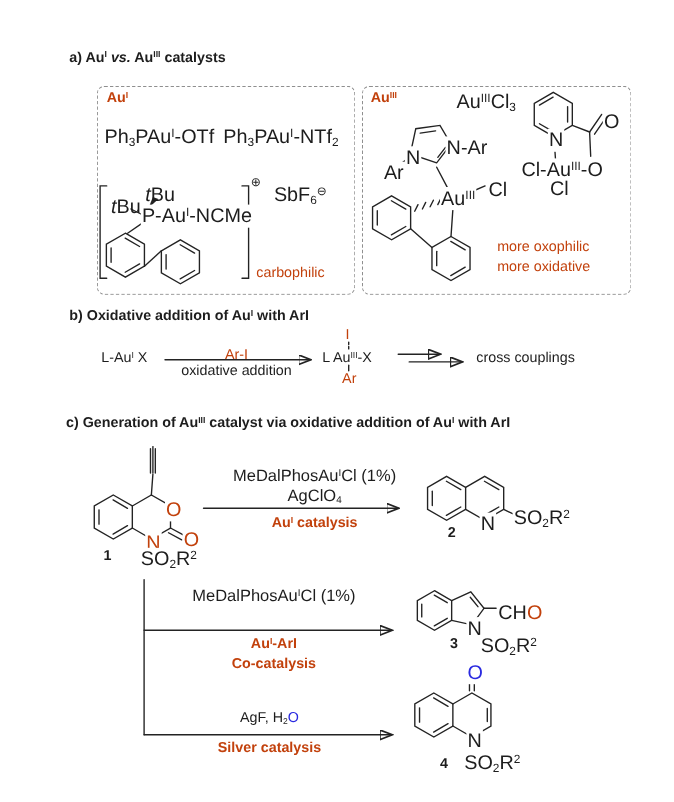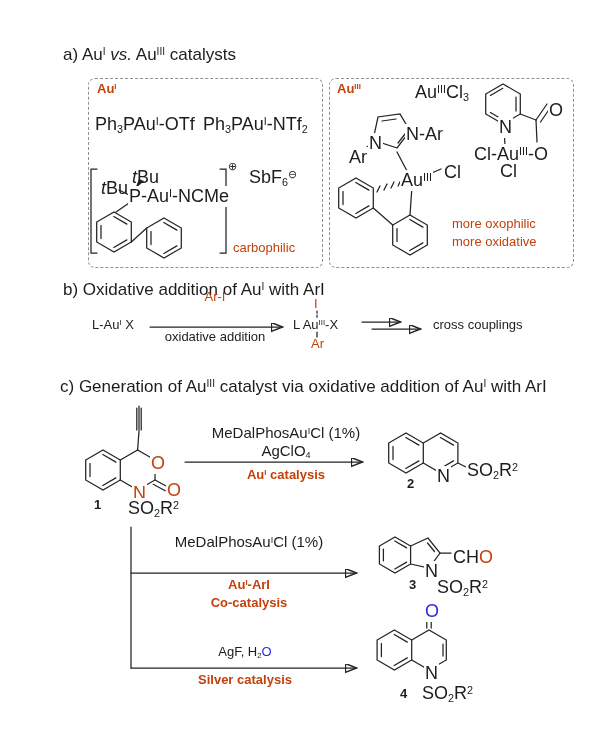--- a/index.html
+++ b/index.html
@@ -3,21 +3,21 @@
 <meta charset="utf-8">
 <style>
   html,body{margin:0;padding:0;background:#fff;}
   .page{position:relative;width:613px;height:729px;background:#fff;overflow:hidden;
         font-family:"Liberation Sans",sans-serif;color:#1d1d1d;}
   svg.linework{position:absolute;left:0;top:0;width:613px;height:729px;}
   svg.linework path,svg.linework line{stroke:#232323;stroke-width:1.25;fill:none;stroke-linecap:round;}
   .t{position:absolute;white-space:nowrap;font-size:18px;line-height:1.15;}
   .tc{position:absolute;text-align:center;font-size:15px;line-height:1.15;white-space:nowrap;}
   .title{font-family:"Liberation Serif",serif;font-weight:bold;font-size:17.5px;letter-spacing:.2px;}
-  .h{font-weight:normal;font-size:17px;}
+  .h{font-weight:bold;font-size:13px;}
   .bold{font-weight:bold;}
   .red{color:#c2410c;}
   .blue{color:#2a2ae0;}
   .atom{background:#fff;padding:0 1px;}
   .t sup,.tc sup{font-size:.6em;vertical-align:.5em;line-height:0;}
   .t sub,.tc sub{font-size:.6em;vertical-align:-.25em;line-height:0;}
   .dashbox{position:absolute;border:1.4px dashed #8f8f8f;border-radius:7px;background:transparent;}
   .fs13{font-size:13px;}
 </style>
 </head>
@@ -175,21 +175,21 @@
   <div class="t atom" style="left:443px;top:162px;">Cl</div>
   <div class="t atom" style="left:498px;top:117px;">N</div>
   <div class="t atom" style="left:473px;top:144px;">Cl-Au<sup>III</sup>-O</div>
   <div class="t atom" style="left:499px;top:161px;">Cl</div>
   <div class="t atom" style="left:548px;top:100px;">O</div>
   <div class="t red fs13" style="left:452px;top:217px;">more oxophilic</div>
   <div class="t red fs13" style="left:452px;top:235px;">more oxidative</div>
 
   <div class="t h" style="left:63px;top:280px;">b) Oxidative addition of Au<sup>I</sup> with ArI</div>
   <div class="t fs13" style="left:92px;top:318px;">L-Au<sup>I</sup> X</div>
-  <div class="tc red fs13" style="left:165px;top:290px;width:100px;">Ar-I</div>
+  <div class="tc red fs13" style="left:165px;top:315px;width:100px;">Ar-I</div>
   <div class="tc fs13" style="left:157px;top:330px;width:116px;">oxidative addition</div>
   <div class="t fs13" style="left:293px;top:318px;">L Au<sup>III</sup>-X</div>
   <div class="t red fs13" style="left:314px;top:297px;">I</div>
   <div class="t red fs13" style="left:311px;top:337px;">Ar</div>
   <div class="t fs13" style="left:433px;top:318px;">cross couplings</div>
 
   <div class="t h" style="left:60px;top:377px;">c) Generation of Au<sup>III</sup> catalyst via oxidative addition of Au<sup>I</sup> with ArI</div>
 
   <div class="t atom red" style="left:150px;top:453px;">O</div>
   <div class="t atom red" style="left:166px;top:480px;">O</div>

